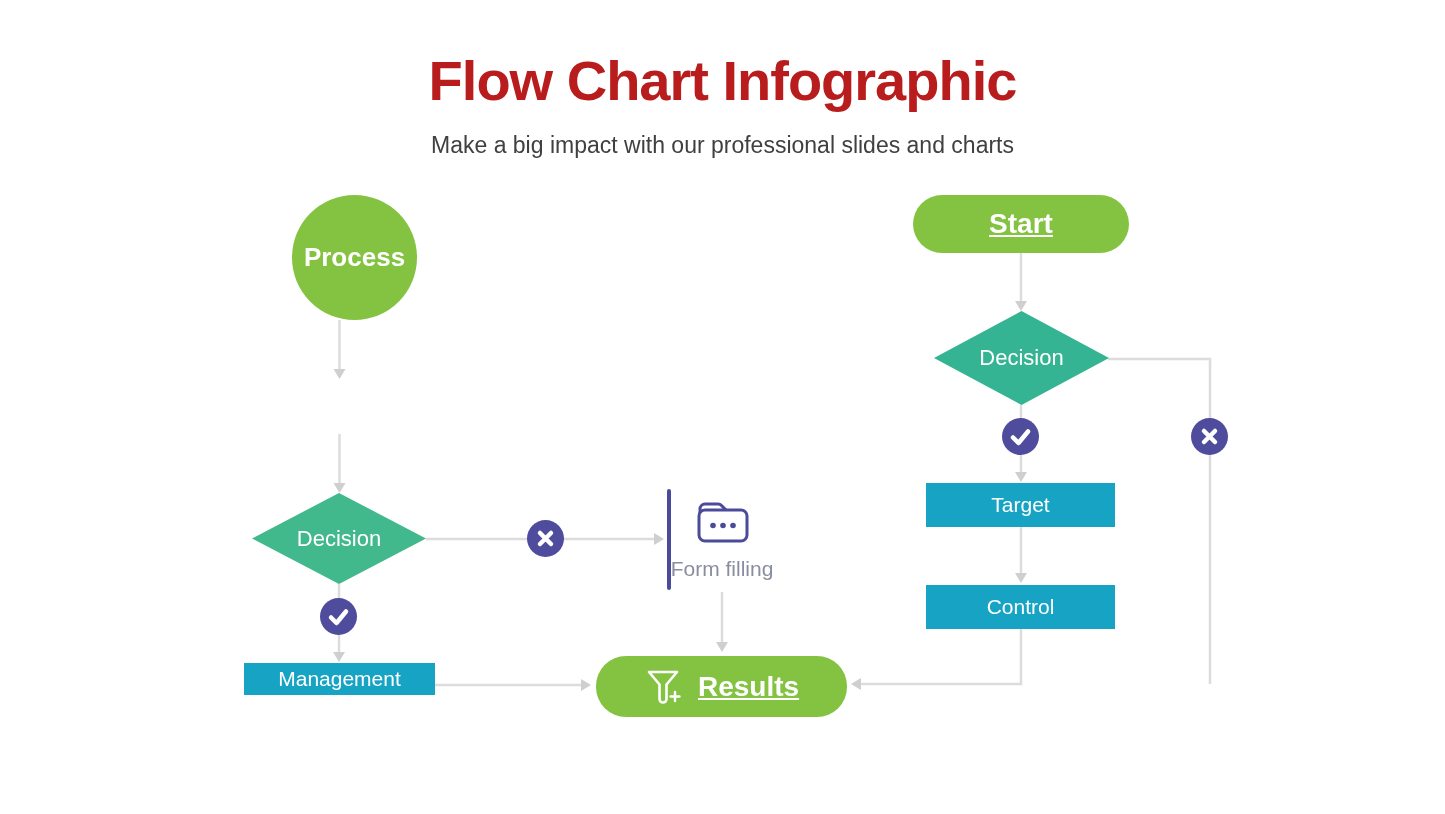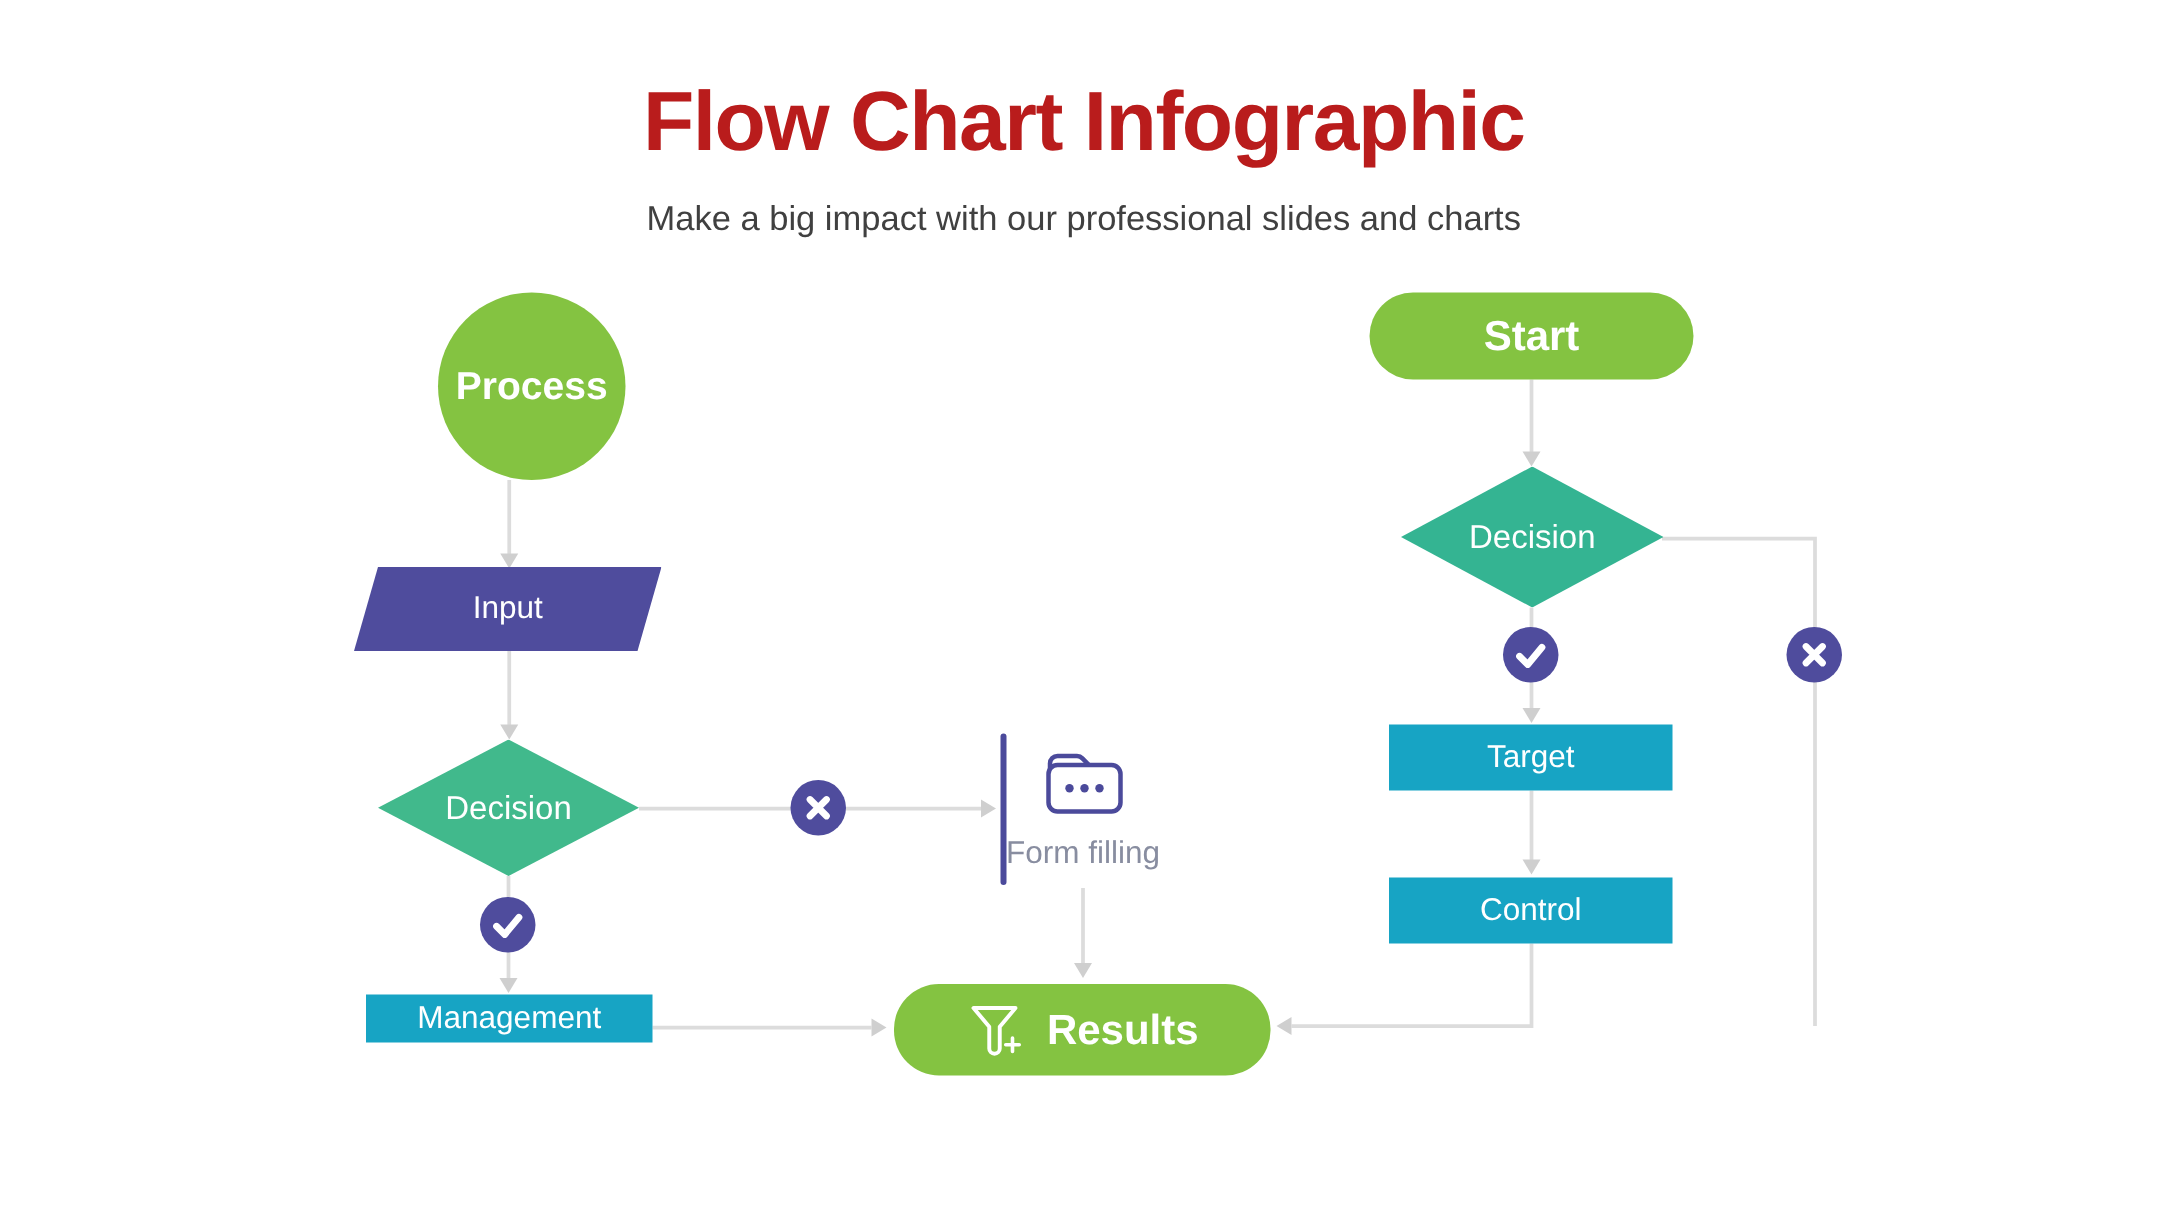--- a/index.html
+++ b/index.html
@@ -32,21 +32,21 @@
   .parallelogram { background:#4f4c9d; font-size:21px; font-weight:400;
     clip-path: polygon(16px 0, 100% 0, calc(100% - 16px) 100%, 0 100%); }
 
   .diamond { clip-path: polygon(50% 0, 100% 50%, 50% 100%, 0 50%);
     font-size:22px; font-weight:400;text-align:right; }
   .diamond.left  { background:#41b98c; }
   .diamond.right { background:#34b492; }
 
   .rect-node { background:#17a4c4; font-size:21px; font-weight:400; }
 
-  .pill-node { background:#84c341; border-radius:30px; font-weight:700; }
+  .pill-node { background:#84c341; border-radius:30px; font-weight:700;text-decoration:underline; }
   .pill-node .pill-label { font-size:28px; font-weight:700; color:#fff; }
   .pill-node .pill-icon { display:flex; align-items:center; margin-right:14px; }
 
   .badge { border-radius:50%; background:#4f4c9d; width:37px; height:37px; }
   .badge svg { display:block; }
 
   
   .form-group { position:absolute; z-index:2;padding-left:32px; }
   .form-bar { position:absolute; left:0; top:0; width:4px; height:101px;
               background:#4b4a9b; border-radius:2px; }
@@ -95,23 +95,20 @@
     <path class="line" d="M1021 629 L1021 684 L861 684"></path>
     <polygon class="head" points="861,678 861,690 851,684"></polygon>
 
     <path class="line" d="M1108 359 L1210 359 L1210 684"></path>
   </svg>
 
   <div class="node circle-node" style="left:292px; top:195px; width:125px; height:125px;">
     <span>Process</span>
   </div>
 
-  <div class="node parallelogram" style="left:236px; top:378px; width:205px; height:56px;">
-    <span>Input</span>
-  </div>
 
   <div class="node diamond left" style="left:252px; top:493px; width:174px; height:91px;">
     <span>Decision</span>
   </div>
 
   <div class="node badge" style="left:320px; top:598px;">
     <svg width="37" height="37" viewBox="0 0 37 37">
       <path d="M11 19.5 L16.5 25 L26 13.5" stroke="#fff" stroke-width="4.5" fill="none" stroke-linecap="round" stroke-linejoin="round"></path>
     </svg>
   </div>

